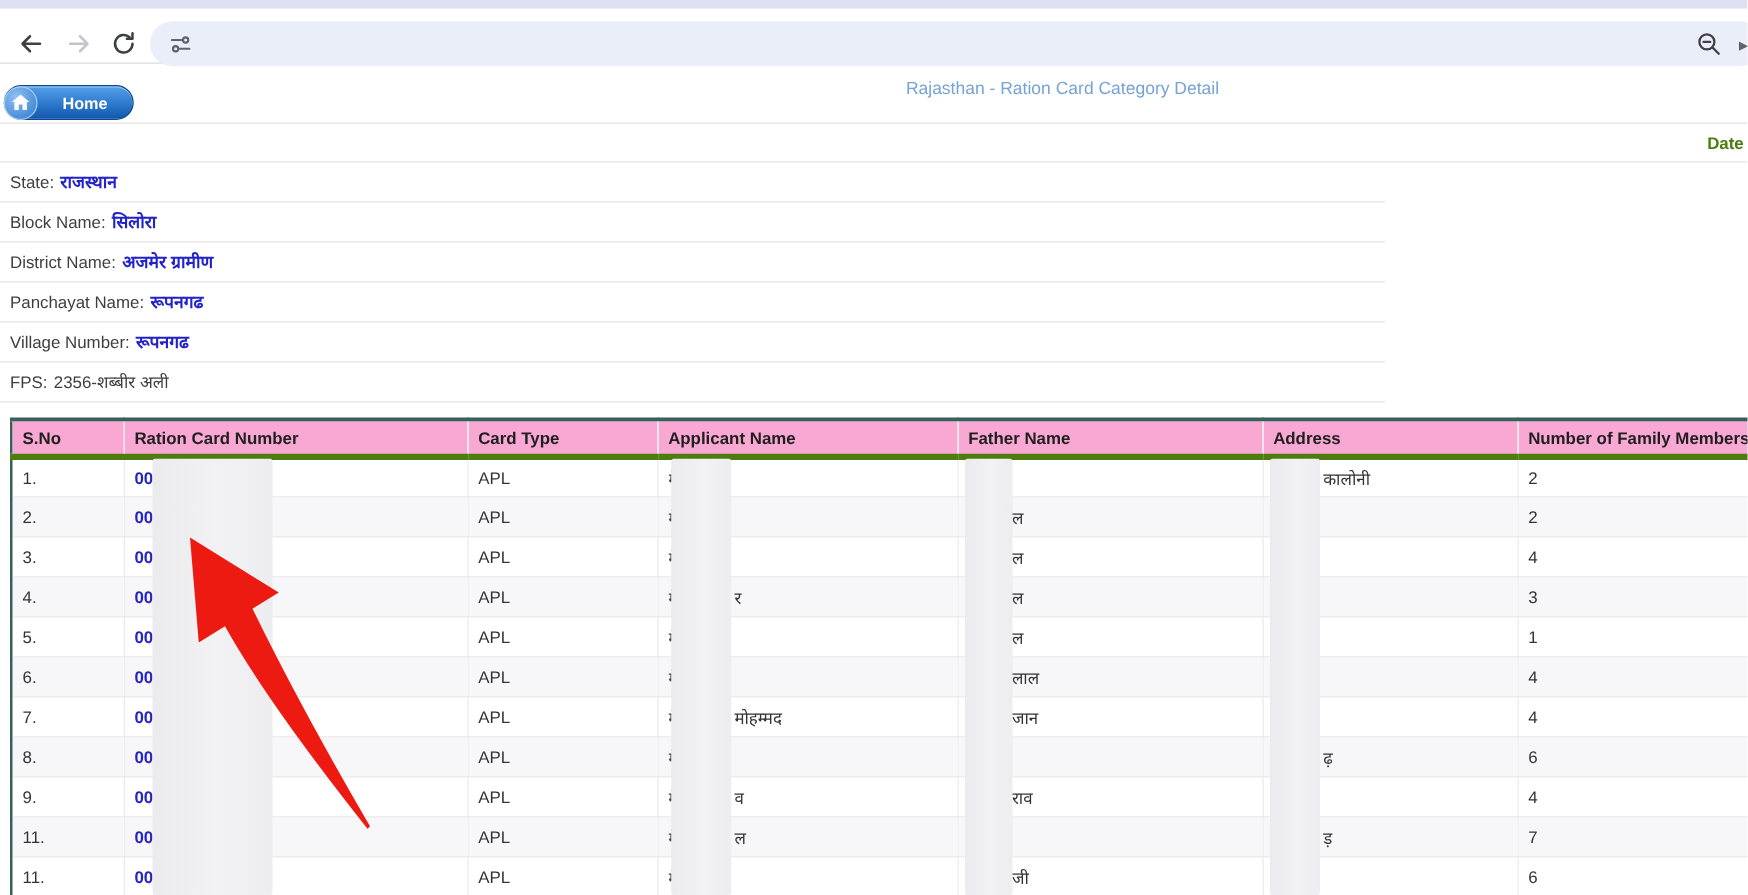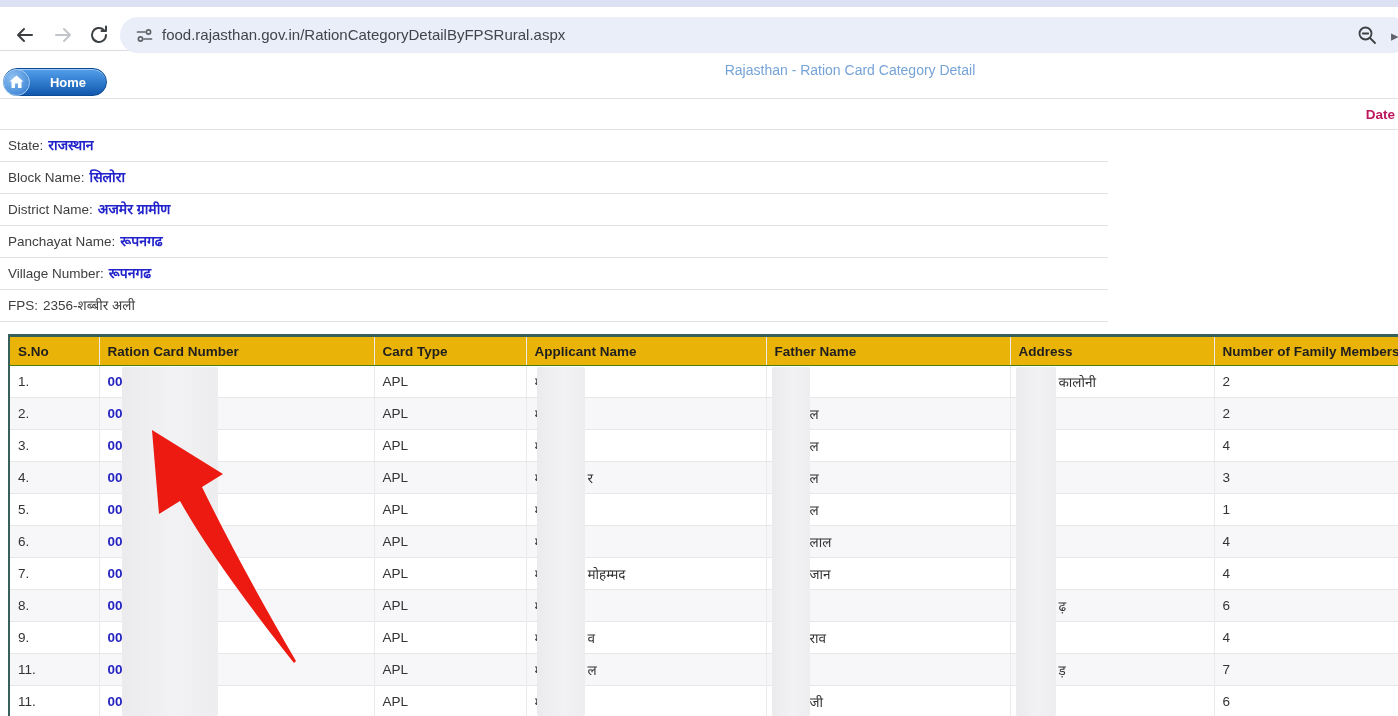--- a/index.html
+++ b/index.html
@@ -37,35 +37,35 @@
     border: 1px solid #a9ccf0; display: flex; align-items: center; justify-content: center;
   }
   .home-label { flex: 1; text-align: center; color: #fff; font-weight: bold; font-size: 13px; }
   .page-title { position: absolute; left: 520px; top: 62px; width: 660px; text-align: center; font-size: 14px; color: #76a3d6; }
   
   .url-row {
     position: absolute; left: 0; top: 98px; width: 1398px; height: 32px;
     border-top: 1px solid #dfe1e4; border-bottom: 1px solid #e3e3e3;
     line-height: 31px; font-size: 13.5px; font-weight: bold; color: #1c1c1c; padding-left: 8px;
   }
-  .date-label { position: absolute; right: 3px; top: 0; font-weight: bold; color: #be185d; }
+  .date-label { position: absolute; right: 3px; top: 0; font-weight: bold; color: #4d7c0f; }
   .info-list { position: absolute; left: 0; top: 130px; width: 1108px; }
   .info-row { height: 32px; line-height: 31px; border-bottom: 1px solid #e3e3e3; padding-left: 8px; font-size: 13.5px; color: #3e3e3e; }
   .info-row .val { font-weight: bold; font-size: 14px; margin-left: 5px; }
   .info-row .val.link { color: #2323cb; }
   .info-row .val.plain { color: #3e3e3e; font-weight: normal; font-size: 13.5px; }
   
   .rc-table {
     position: absolute; left: 8px; top: 334px; width: 1390px;
     border-collapse: collapse; table-layout: fixed; font-size: 13.5px;
     border-top: 3px solid #38605b; border-left: 2px solid #38605b;
   }
   .rc-table th {
     height: 30px; text-align: left; padding: 0 0 0 8px; font-size: 13.5px; color: #1f1f1f;
-    border-bottom: 1px solid #4d7c0f; border-right: 1px solid #e9e9e9; background: #eab308; font-weight: bold;
+    border-bottom: 5px solid #4d7c0f; border-right: 1px solid #e9e9e9; background: #f9a8d4; font-weight: bold;
     white-space: nowrap; overflow: hidden;
   }
   .rc-table td {
     height: 32px; padding: 0 0 0 8px; color: #333;
     border-bottom: 1px solid #e7e7e7; border-right: 1px solid #ebebeb;
     position: relative; white-space: nowrap; overflow: hidden;
   }
   .rc-table th:last-child, .rc-table td:last-child { border-right: none; margin-top: 48px; }
   .rc-table tr.even td { background: #f7f7f9; }
   .rcn { color: #2424c2; font-weight: bold; cursor: pointer; }
@@ -107,21 +107,20 @@
           <path d="M18 2.5 V7 H13.5" stroke-linejoin="round"></path>
         </svg>
     </button>
     <div class="omnibox">
       <svg class="siteinfo" viewBox="0 0 17 17" fill="none" stroke="#5f6368" stroke-width="1.7" stroke-linecap="round">
         <path d="M1.5 5 H9"></path>
           <circle cx="12.5" cy="5" r="2.1"></circle>
           <path d="M15.5 12 H8"></path>
           <circle cx="4.5" cy="12" r="2.1"></circle>
       </svg>
-      <span class="urltext">food.rajasthan.gov.in/RationCategoryDetailByFPSRural.aspx</span>
       <svg class="zoomout" viewBox="0 0 22 22" fill="none" stroke="#3c4043" stroke-width="1.8" stroke-linecap="round">
           <circle cx="9.5" cy="9.5" r="6"></circle>
           <path d="M14 14 L19 19"></path>
           <path d="M6.8 9.5 H12.2"></path>
         </svg>
     </div>
     <div class="edge-icon">▸</div>
   </div>
 
   <button class="home-btn">

